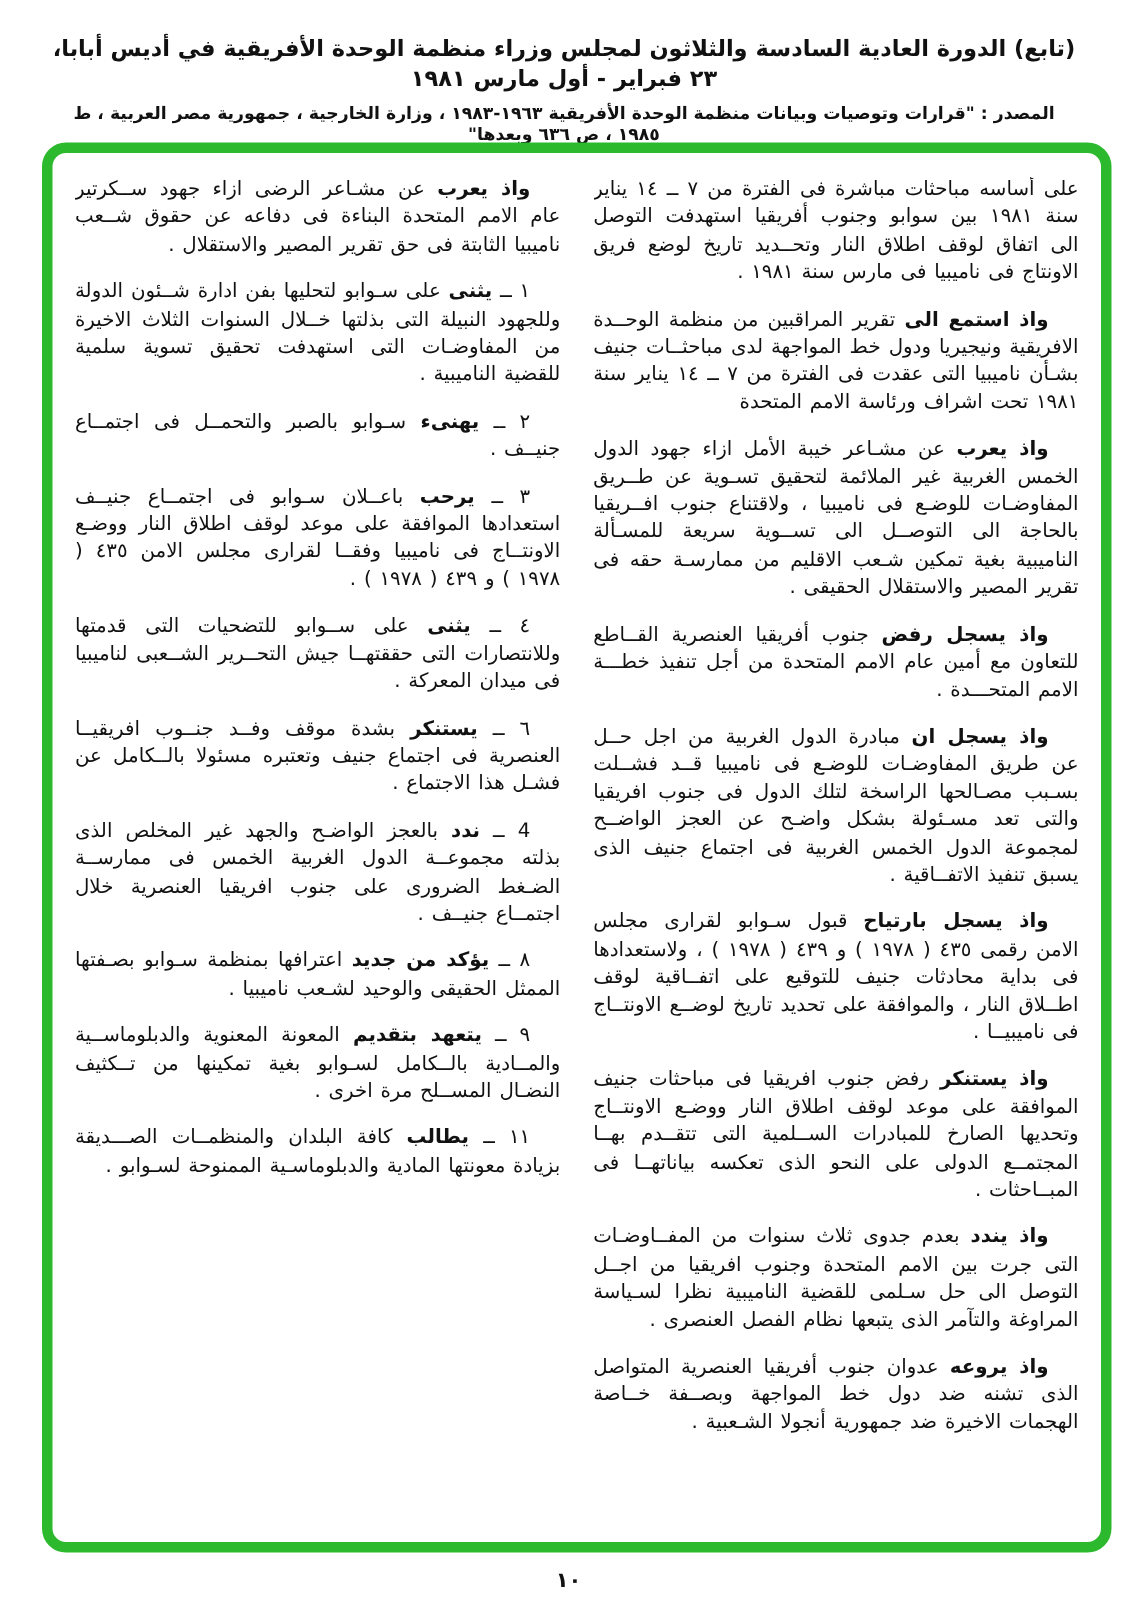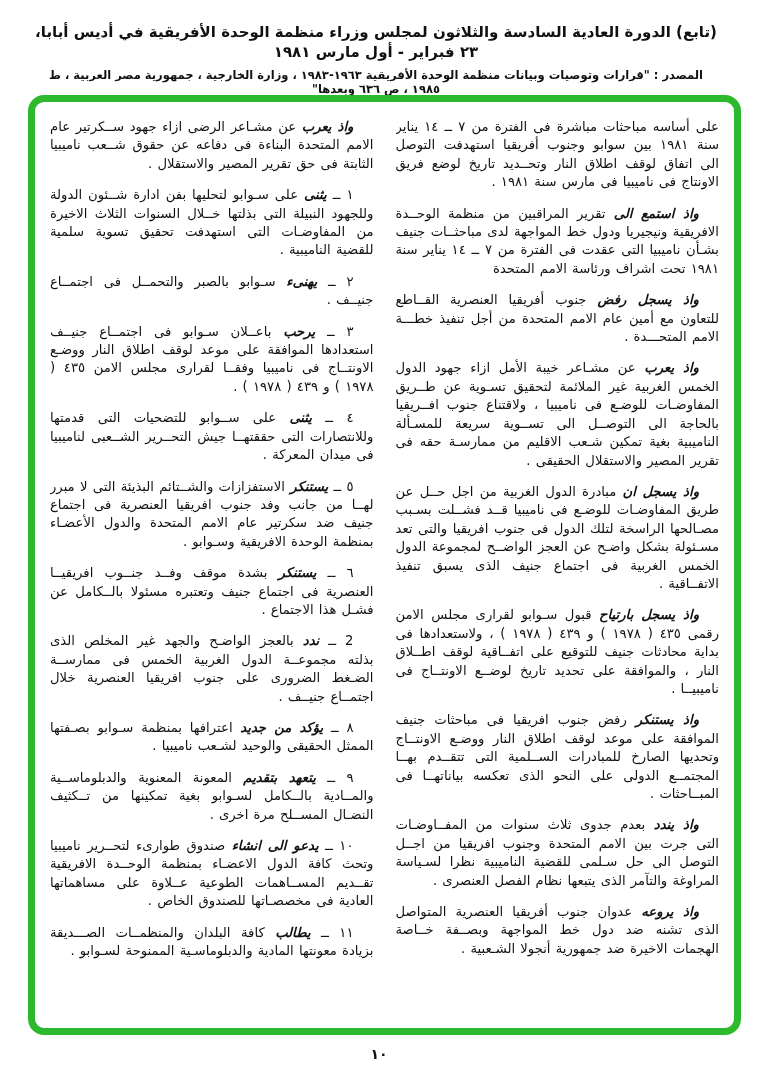--- a/index.html
+++ b/index.html
@@ -15,21 +15,21 @@
     box-sizing:border-box;border:7px solid #2db92d;border-radius:16px;
     padding:16px 15px 8px 15px;background:#fff;
   }
   .cols{display:flex;direction:rtl;gap:22px;height:100%;overflow:hidden;}
   .col{flex:1 1 0;overflow:hidden;}
   .para{
     direction:rtl;text-align:justify;font-size:13.2px;line-height:18.4px;
     margin:0 0 13px 0;text-indent:20px;word-spacing:1px;
   }
   .para.flush{text-indent:0;}
-  .para b{font-weight:bold;font-style:italic;}
+  .para b{font-weight:bold;}
   .pnum{font-weight:normal;margin-top:12px;}
   .footer{
     position:absolute;bottom:16px;left:0;width:758px;text-align:center;
     font-size:14px;font-weight:bold;direction:rtl;
   }
 </style>
 </head>
 <body>
 
 <div class="header">
@@ -40,23 +40,23 @@
 <div class="green-box">
   <div class="cols">
 
     <div class="col">
 
         <p class="para flush"><span class="pnum"></span><b></b><span>على أساسه مباحثات مباشرة فى الفترة من ٧ ــ ١٤ يناير سنة ١٩٨١ بين سوابو وجنوب أفريقيا استهدفت التوصل الى اتفاق لوقف اطلاق النار وتحــديد تاريخ لوضع فريق الاونتاج فى ناميبيا فى مارس سنة ١٩٨١ .</span></p>
 
         <p class="para"><span class="pnum"></span><b>واذ استمع الى</b><span> تقرير المراقبين من منظمة الوحــدة الافريقية ونيجيريا ودول خط المواجهة لدى مباحثــات جنيف بشـأن ناميبيا التى عقدت فى الفترة من ٧ ــ ١٤ يناير سنة ١٩٨١ تحت اشراف ورئاسة الامم المتحدة</span></p>
 
 
+        <p class="para"><span class="pnum"></span><b>واذ يعرب</b><span> عن مشـاعر خيبة الأمل ازاء جهود الدول الخمس الغربية غير الملائمة لتحقيق تسـوية عن طــريق المفاوضـات للوضـع فى ناميبيا ، ولاقتناع جنوب افــريقيا بالحاجة الى التوصــل الى تســوية سريعة للمسـألة الناميبية بغية تمكين شـعب الاقليم من ممارسـة حقه فى تقرير المصير والاستقلال الحقيقى .</span></p>
+
         <p class="para"><span class="pnum"></span><b>واذ يسجل رفض</b><span> جنوب أفريقيا العنصرية القــاطع للتعاون مع أمين عام الامم المتحدة من أجل تنفيذ خطـــة الامم المتحـــدة .</span></p>
-
-        <p class="para"><span class="pnum"></span><b>واذ يعرب</b><span> عن مشـاعر خيبة الأمل ازاء جهود الدول الخمس الغربية غير الملائمة لتحقيق تسـوية عن طــريق المفاوضـات للوضـع فى ناميبيا ، ولاقتناع جنوب افــريقيا بالحاجة الى التوصــل الى تســوية سريعة للمسـألة الناميبية بغية تمكين شـعب الاقليم من ممارسـة حقه فى تقرير المصير والاستقلال الحقيقى .</span></p>
 
         <p class="para"><span class="pnum"></span><b>واذ يسجل ان</b><span> مبادرة الدول الغربية من اجل حــل عن طريق المفاوضـات للوضـع فى ناميبيا قــد فشــلت بسـبب مصـالحها الراسخة لتلك الدول فى جنوب افريقيا والتى تعد مسـئولة بشكل واضـح عن العجز الواضــح لمجموعة الدول الخمس الغربية فى اجتماع جنيف الذى يسبق تنفيذ الاتفــاقية .</span></p>
 
         <p class="para"><span class="pnum"></span><b>واذ يسجل بارتياح</b><span> قبول سـوابو لقرارى مجلس الامن رقمى ٤٣٥ ( ١٩٧٨ ) و ٤٣٩ ( ١٩٧٨ ) ، ولاستعدادها فى بداية محادثات جنيف للتوقيع على اتفــاقية لوقف اطــلاق النار ، والموافقة على تحديد تاريخ لوضــع الاونتــاج فى ناميبيــا .</span></p>
 
         <p class="para"><span class="pnum"></span><b>واذ يستنكر</b><span> رفض جنوب افريقيا فى مباحثات جنيف الموافقة على موعد لوقف اطلاق النار ووضـع الاونتــاج وتحديها الصارخ للمبادرات الســلمية التى تتقــدم بهــا المجتمــع الدولى على النحو الذى تعكسه بياناتهــا فى المبــاحثات .</span></p>
 
         <p class="para"><span class="pnum"></span><b>واذ يندد</b><span> بعدم جدوى ثلاث سنوات من المفــاوضـات التى جرت بين الامم المتحدة وجنوب افريقيا من اجــل التوصل الى حل سـلمى للقضية الناميبية نظرا لسـياسة المراوغة والتآمر الذى يتبعها نظام الفصل العنصرى .</span></p>
 
         <p class="para"><span class="pnum"></span><b>واذ يروعه</b><span> عدوان جنوب أفريقيا العنصرية المتواصل الذى تشنه ضد دول خط المواجهة وبصــفة خــاصة الهجمات الاخيرة ضد جمهورية أنجولا الشـعبية .</span></p>
@@ -68,31 +68,29 @@
         <p class="para"><span class="pnum"></span><b>واذ يعرب</b><span> عن مشـاعر الرضى ازاء جهود ســكرتير عام الامم المتحدة البناءة فى دفاعه عن حقوق شــعب ناميبيا الثابتة فى حق تقرير المصير والاستقلال .</span></p>
 
         <p class="para"><span class="pnum">١ ــ </span><b>يثنى</b><span> على سـوابو لتحليها بفن ادارة شــئون الدولة وللجهود النبيلة التى بذلتها خــلال السنوات الثلاث الاخيرة من المفاوضـات التى استهدفت تحقيق تسوية سلمية للقضية الناميبية .</span></p>
 
         <p class="para"><span class="pnum">٢ ــ </span><b>يهنىء</b><span> سـوابو بالصبر والتحمــل فى اجتمــاع جنيــف .</span></p>
 
         <p class="para"><span class="pnum">٣ ــ </span><b>يرحب</b><span> باعــلان سـوابو فى اجتمــاع جنيــف استعدادها الموافقة على موعد لوقف اطلاق النار ووضـع الاونتــاج فى ناميبيا وفقــا لقرارى مجلس الامن ٤٣٥ ( ١٩٧٨ ) و ٤٣٩ ( ١٩٧٨ ) .</span></p>
 
         <p class="para"><span class="pnum">٤ ــ </span><b>يثنى</b><span> على ســوابو للتضحيات التى قدمتها وللانتصارات التى حققتهــا جيش التحــرير الشــعبى لناميبيا فى ميدان المعركة .</span></p>
 
-        <p class="para"><span class="pnum">٥ ــ </span><b>يستنكر</b><span> الاستفزازات والشــتائم البذيئة التى لا مبرر لهــا من جانب وفد جنوب افريقيا العنصرية فى اجتماع جنيف ضد سكرتير عام الامم المتحدة والدول الأعضـاء بمنظمة الوحدة الافريقية وسـوابو .</span></p>
 
         <p class="para"><span class="pnum">٦ ــ </span><b>يستنكر</b><span> بشدة موقف وفــد جنــوب افريقيــا العنصرية فى اجتماع جنيف وتعتبره مسئولا بالــكامل عن فشـل هذا الاجتماع .</span></p>
 
-        <p class="para"><span class="pnum">2 ــ </span><b>ندد</b><span> بالعجز الواضـح والجهد غير المخلص الذى بذلته مجموعــة الدول الغربية الخمس فى ممارســة الضـغط الضرورى على جنوب افريقيا العنصرية خلال اجتمــاع جنيــف .</span></p>
+        <p class="para"><span class="pnum">4 ــ </span><b>ندد</b><span> بالعجز الواضـح والجهد غير المخلص الذى بذلته مجموعــة الدول الغربية الخمس فى ممارســة الضـغط الضرورى على جنوب افريقيا العنصرية خلال اجتمــاع جنيــف .</span></p>
 
         <p class="para"><span class="pnum">٨ ــ </span><b>يؤكد من جديد</b><span> اعترافها بمنظمة سـوابو بصـفتها الممثل الحقيقى والوحيد لشـعب ناميبيا .</span></p>
 
         <p class="para"><span class="pnum">٩ ــ </span><b>يتعهد بتقديم</b><span> المعونة المعنوية والدبلوماســية والمــادية بالــكامل لسـوابو بغية تمكينها من تــكثيف النضـال المســلح مرة اخرى .</span></p>
 
-        <p class="para"><span class="pnum">١٠ ــ </span><b>يدعو الى انشاء</b><span> صندوق طوارىء لتحــرير ناميبيا وتحث كافة الدول الاعضـاء بمنظمة الوحــدة الافريقية تقــديم المســاهمات الطوعية عــلاوة على مساهماتها العادية فى مخصصـاتها للصندوق الخاص .</span></p>
 
         <p class="para"><span class="pnum">١١ ــ </span><b>يطالب</b><span> كافة البلدان والمنظمــات الصـــديقة بزيادة معونتها المادية والدبلوماسـية الممنوحة لسـوابو .</span></p>
 
 
     </div>
 
   </div>
 </div>
 
 <div class="footer">١٠</div>

